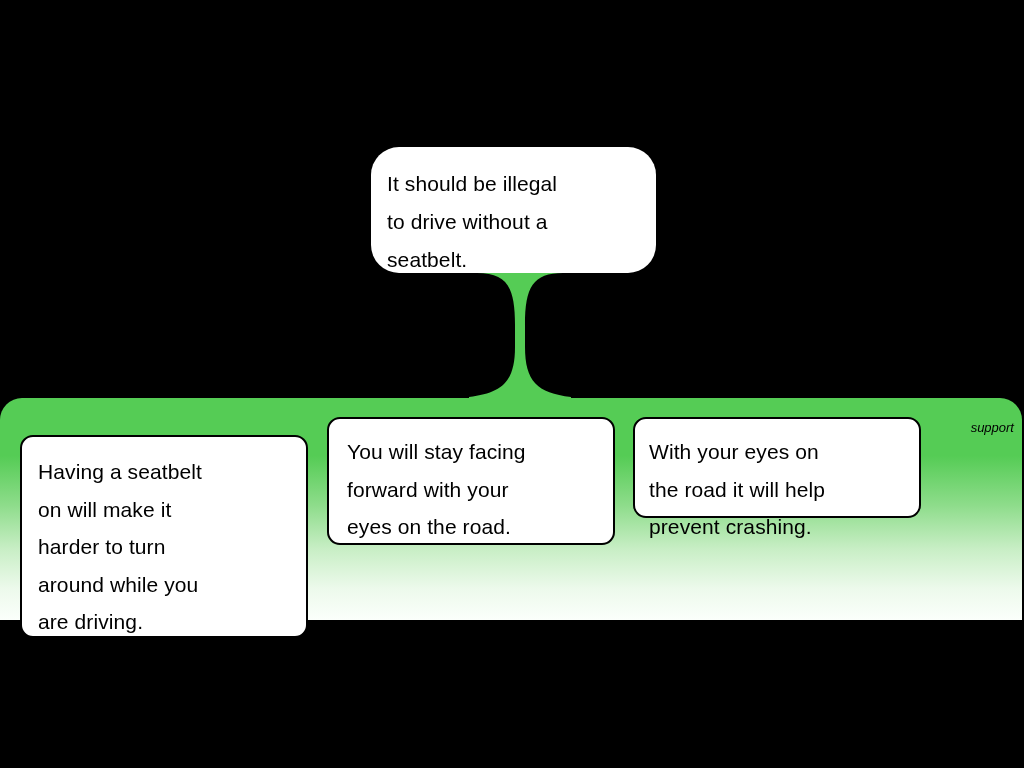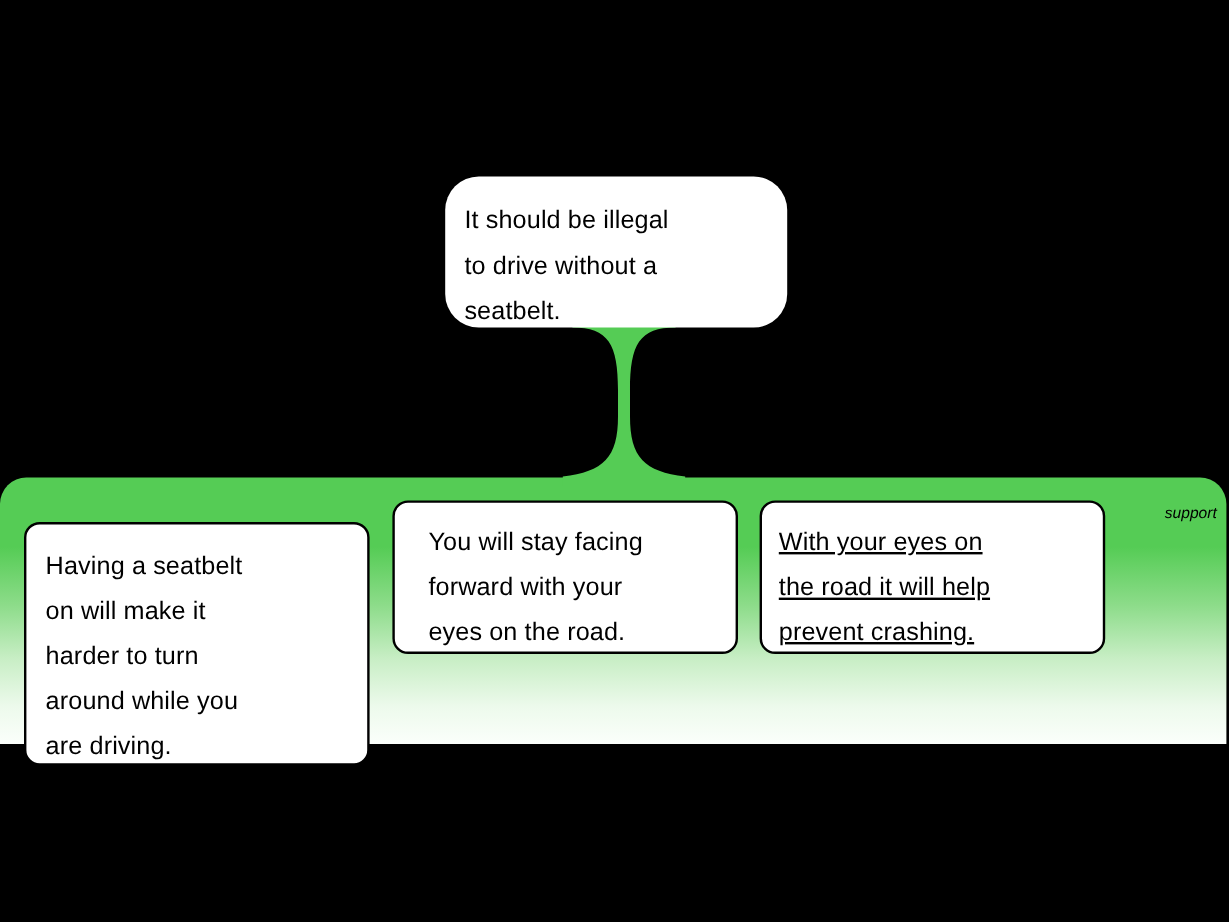--- a/index.html
+++ b/index.html
@@ -106,29 +106,28 @@
     top: 435px;
     width: 288px;
     height: 203px;
     padding: 16px 10px 0 16px;
   }
   #reason-1 {
     left: 327px;
     top: 417px;
     width: 288px;
     height: 128px;
-    padding: 14px 10px 0 28px;
+    padding: 14px 10px 0 18px;
   }
   #reason-2 {
     left: 633px;
     top: 417px;
     width: 288px;
-    height: 128px;
+    height: 101px;
     padding: 14px 10px 0 14px;
-    text-decoration: underline;
   }
 </style>
 </head>
 <body>
 
 <div id="canvas">
 
   <div class="claim-box">
     <div class="claim-text">It should be illegal
 to drive without a

